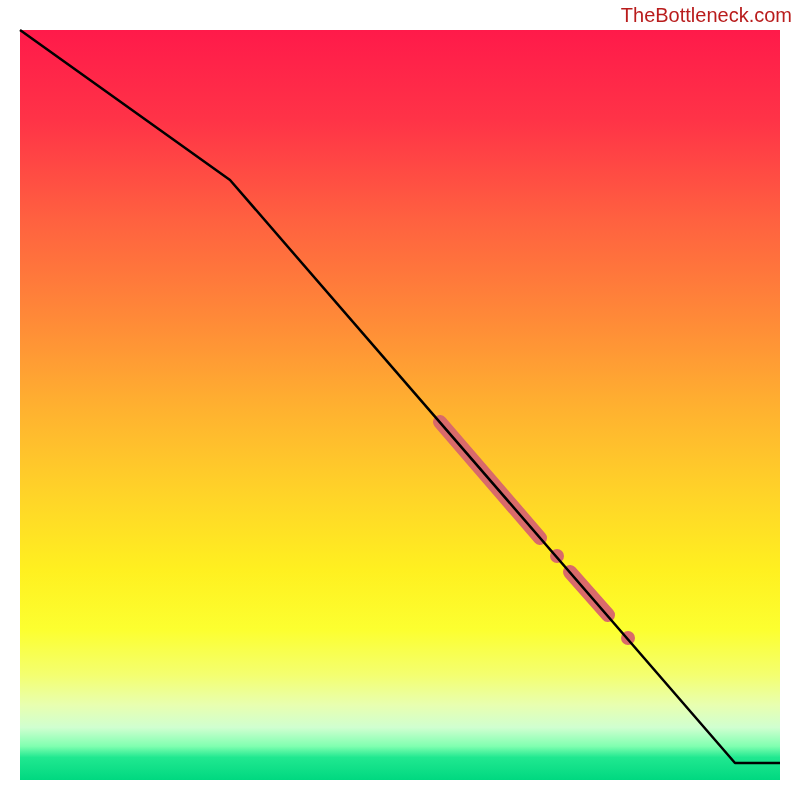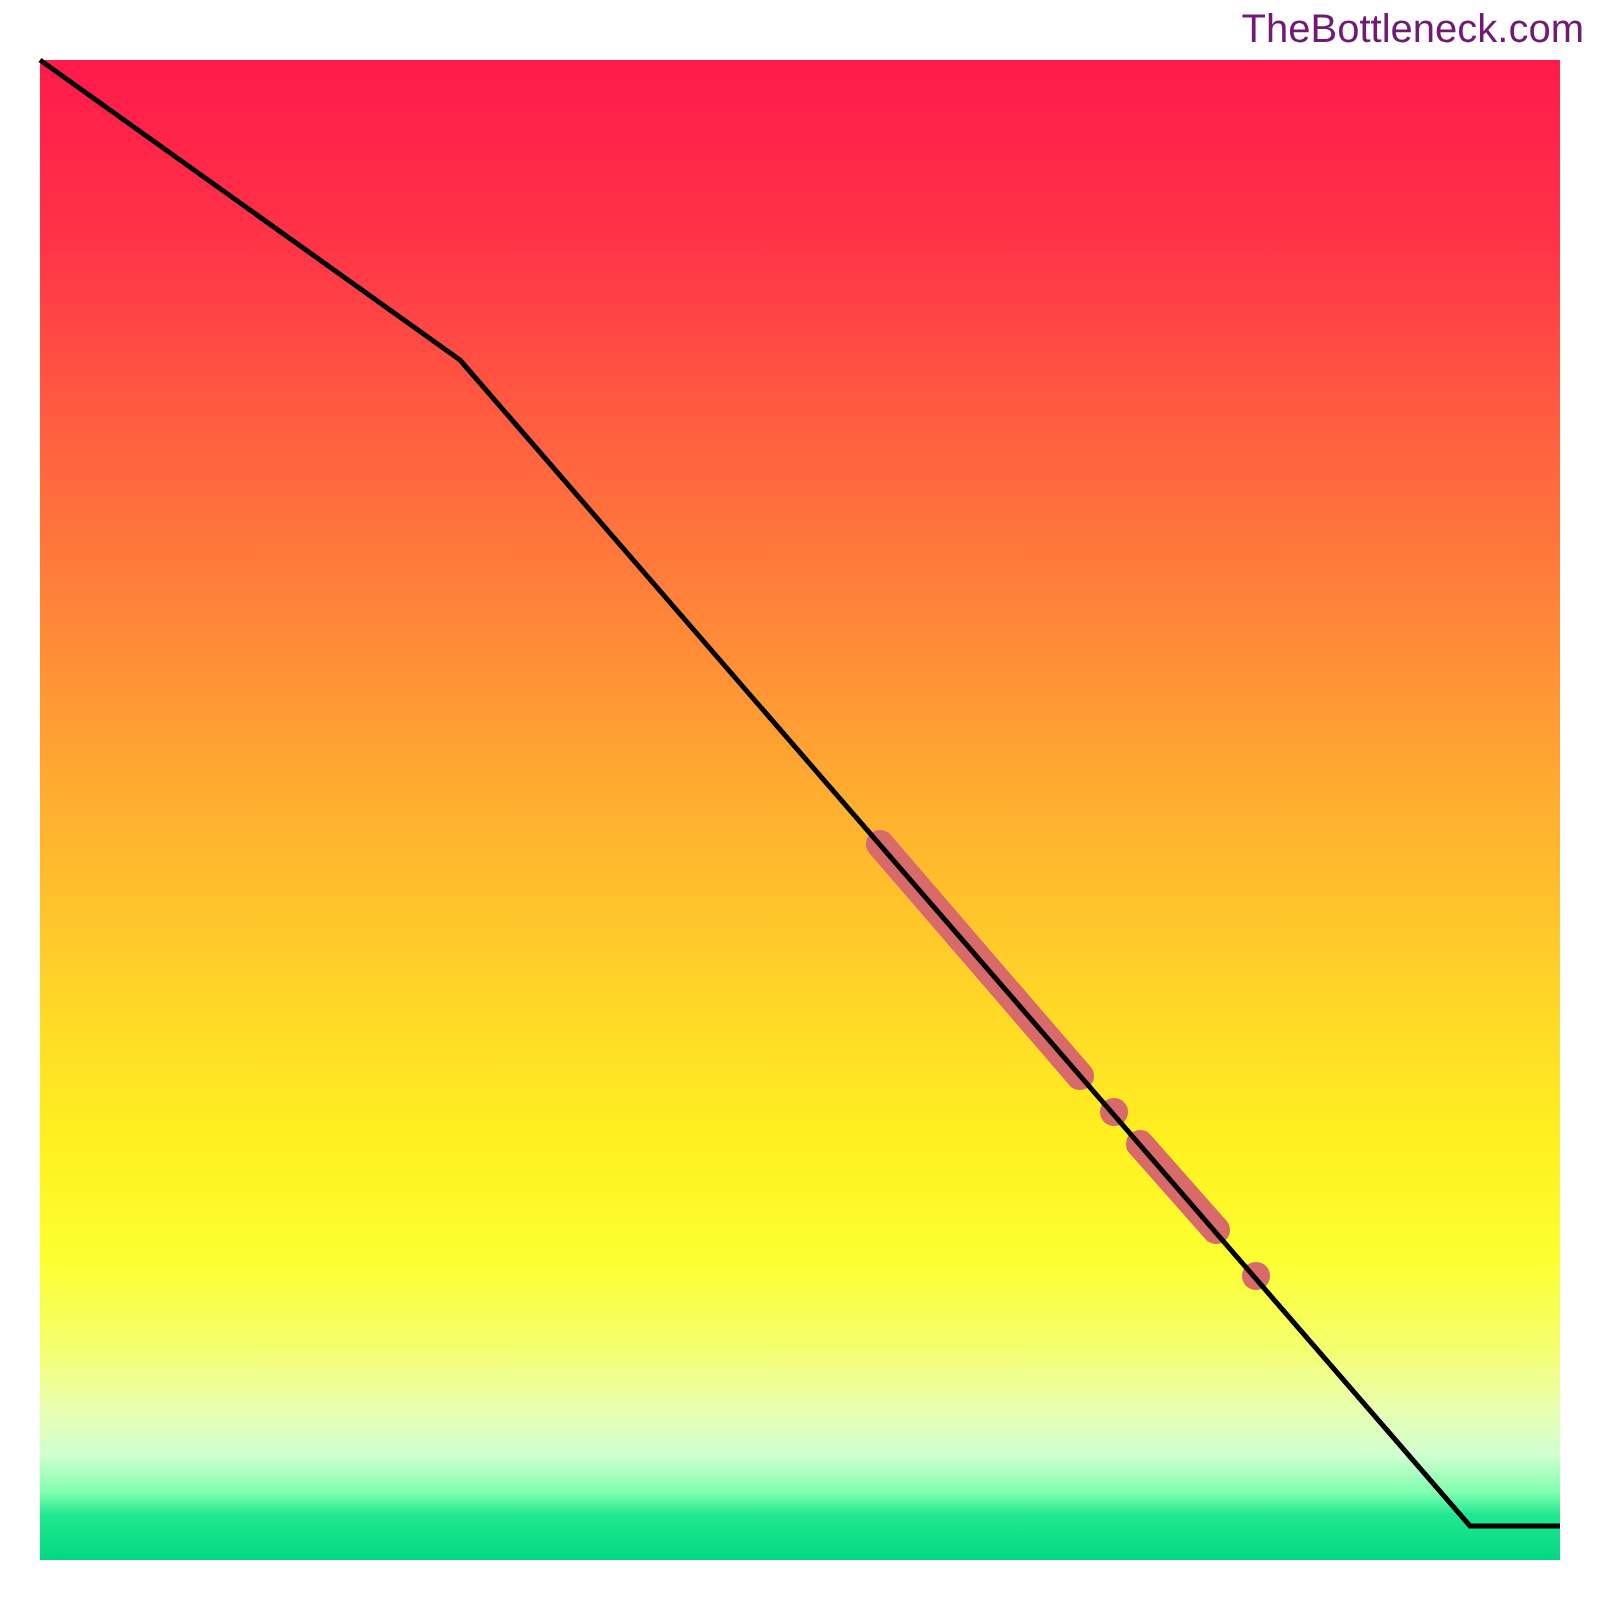--- a/index.html
+++ b/index.html
@@ -12,21 +12,21 @@
   }
   .chart-container {
     width: 800px;
     height: 800px;
     position: relative;
   }
   .watermark {
     position: absolute;
     top: 4px;
     right: 8px;
-    color: #701a75;
+    color: #b91c1c;
     font-size: 20px;
     font-family: Arial, sans-serif;
     z-index: 10;
   }
   svg {
     display: block;
   }
 </style>
 </head>
 <body>

